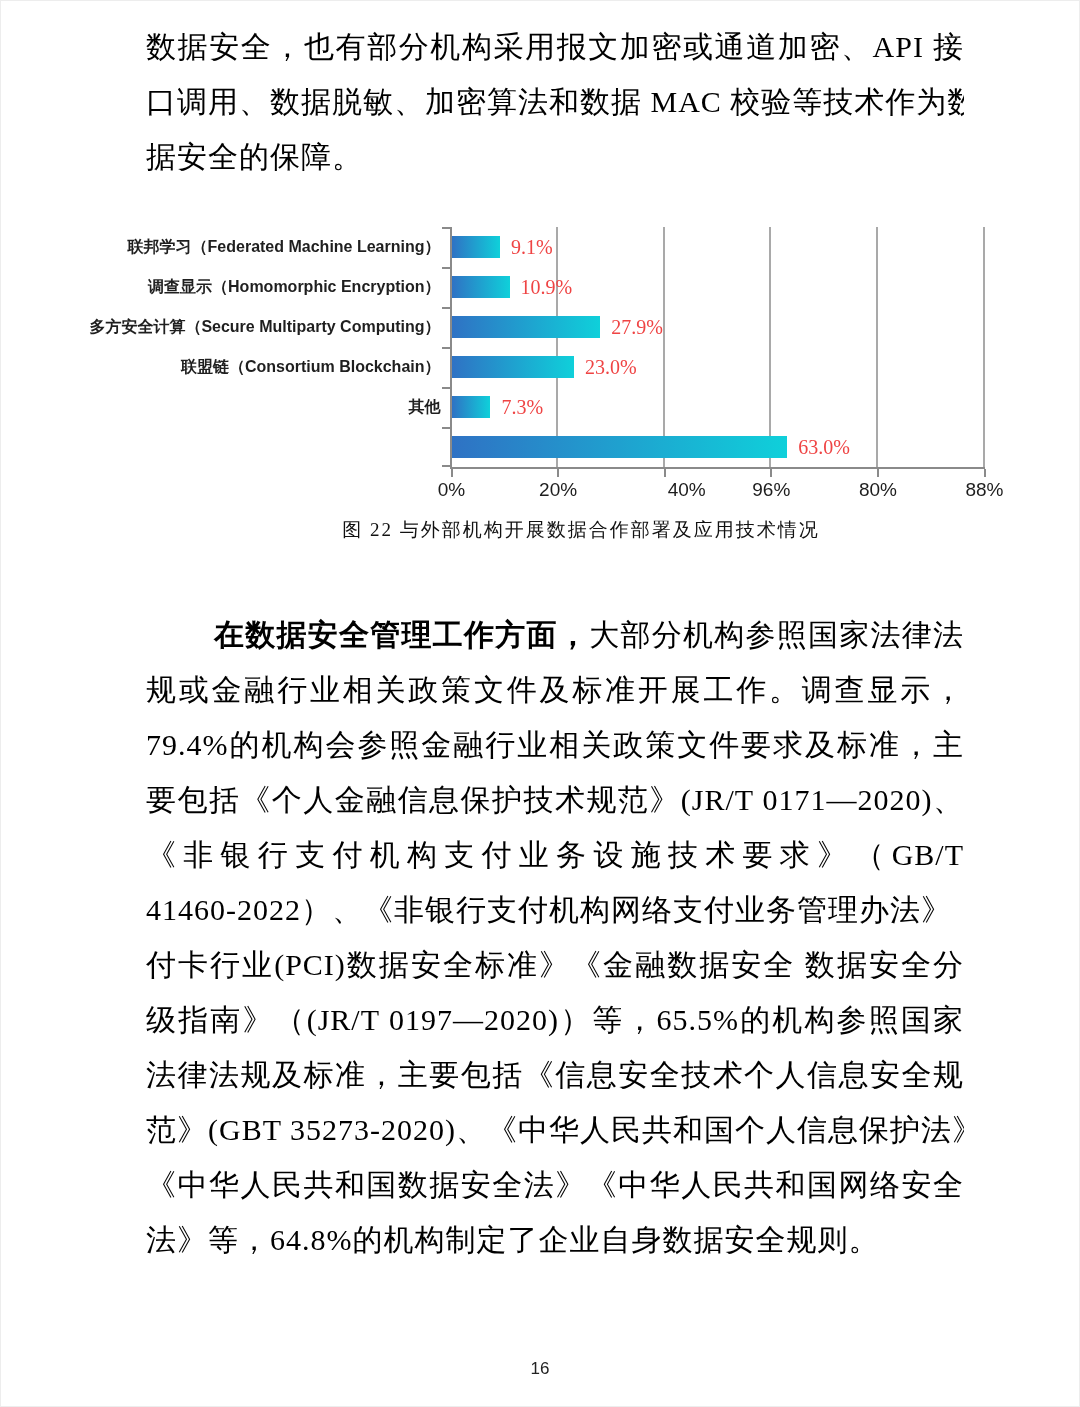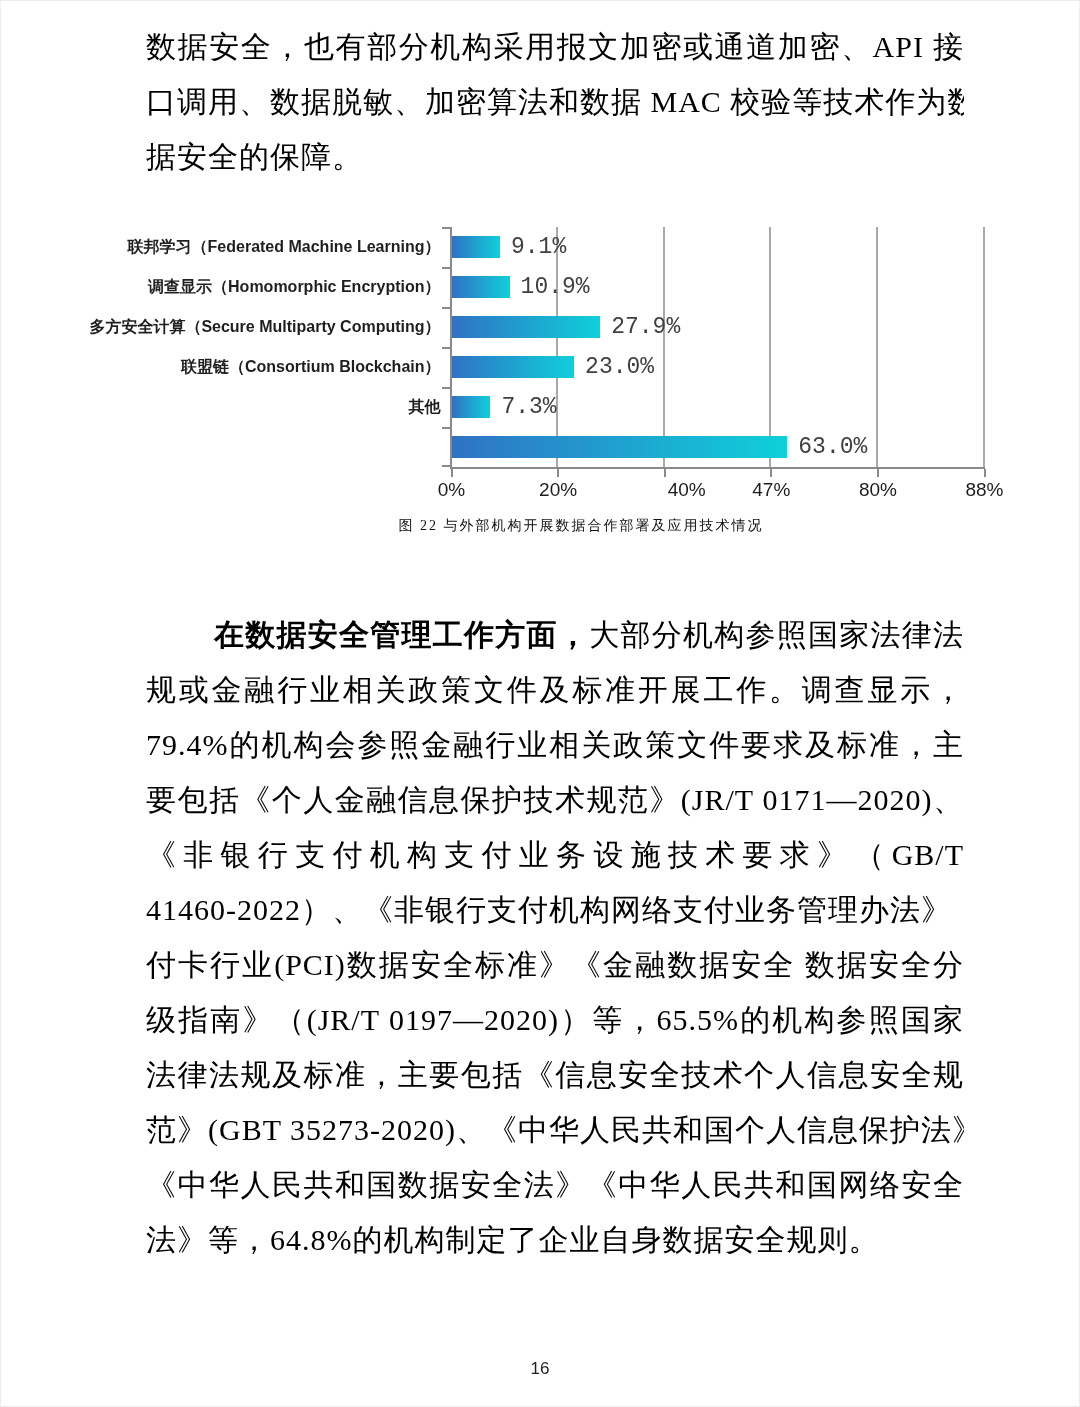--- a/index.html
+++ b/index.html
@@ -51,39 +51,39 @@
     position: absolute; top: 0; bottom: 0; width: 2px; margin-left: -2px;
     background: #a9a9a9;
   }
   .bar-row {
     height: 40px; display: flex; align-items: center;
     position: relative; z-index: 1;
   }
   .bar { height: 22px; flex: none; }
   .bar-value {
     margin-left: 11px;
-    font-family: Liberation Mono, monospace;
-    font-size: 23px; color: #404040; white-space: nowrap;
+    font-family: Liberation Serif, serif;
+    font-size: 20px; color: #ef4444; white-space: nowrap;
   }
   .ytick {
     position: absolute; left: -10px; width: 8px; height: 2px;
     background: #8a8a8a;
   }
   .xtick {
     position: absolute; bottom: -10px; width: 2px; height: 8px; margin-left: -1px;
     background: #8a8a8a;
   }
   .xtick-label {
     position: absolute; top: calc(100% + 12px); transform: translateX(-50%);
     font-family: "Liberation Sans", "DejaVu Sans", sans-serif;
     font-size: 19px; color: #1d1d1d; white-space: nowrap;
   }
   .caption {
     position: absolute; top: 516px; left: 150px; width: 860px;
-    text-align: center; font-size: 14px; letter-spacing: 2px; color: #111111;
+    text-align: center; font-size: 19px; letter-spacing: 2px; color: #111111;
   }
 
   
   .page-number {
     position: absolute; top: 1358px; left: 0; width: 100%;
     text-align: center;
     font-family: "Liberation Sans", "DejaVu Sans", sans-serif;
     font-size: 17px; color: #222222;
   }
 </style>
@@ -144,21 +144,21 @@
           <div class="ytick" style="top: 160px; background: rgb(138, 138, 138);"></div>
           <div class="ytick" style="top: 200px; background: rgb(138, 138, 138);"></div>
           <div class="ytick" style="top: 238px; background: rgb(138, 138, 138);"></div>
           <div class="xtick" style="left: 0%; background: rgb(138, 138, 138);"></div>
           <div class="xtick-label" style="left: 0%;">0%</div>
           <div class="xtick" style="left: 20%; background: rgb(138, 138, 138);"></div>
           <div class="xtick-label" style="left: 20%;">20%</div>
           <div class="xtick" style="left: 40%; background: rgb(138, 138, 138);"></div>
           <div class="xtick-label" style="left: 40%; margin-left: 22px;">40%</div>
           <div class="xtick" style="left: 60%; background: rgb(138, 138, 138);"></div>
-          <div class="xtick-label" style="left: 60%;">47%</div>
+          <div class="xtick-label" style="left: 60%;">96%</div>
           <div class="xtick" style="left: 80%; background: rgb(138, 138, 138);"></div>
           <div class="xtick-label" style="left: 80%;">80%</div>
           <div class="xtick" style="left: 100%; background: rgb(138, 138, 138);"></div>
           <div class="xtick-label" style="left: 100%;">88%</div>
         </div>
     </div>
   </div>
 
   <div class="caption">图 22 与外部机构开展数据合作部署及应用技术情况</div>
 

